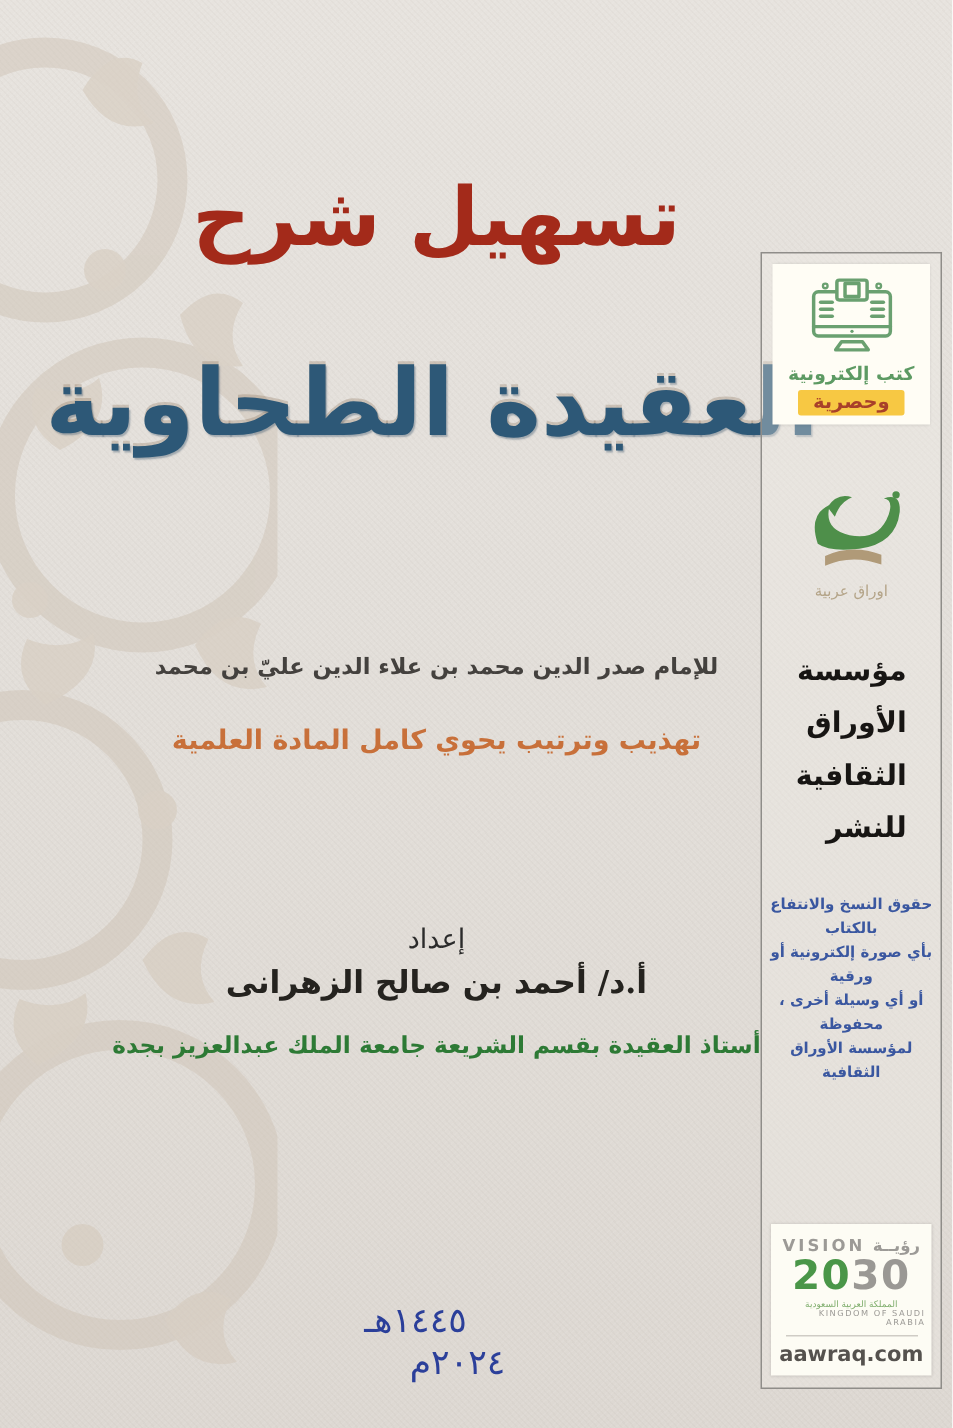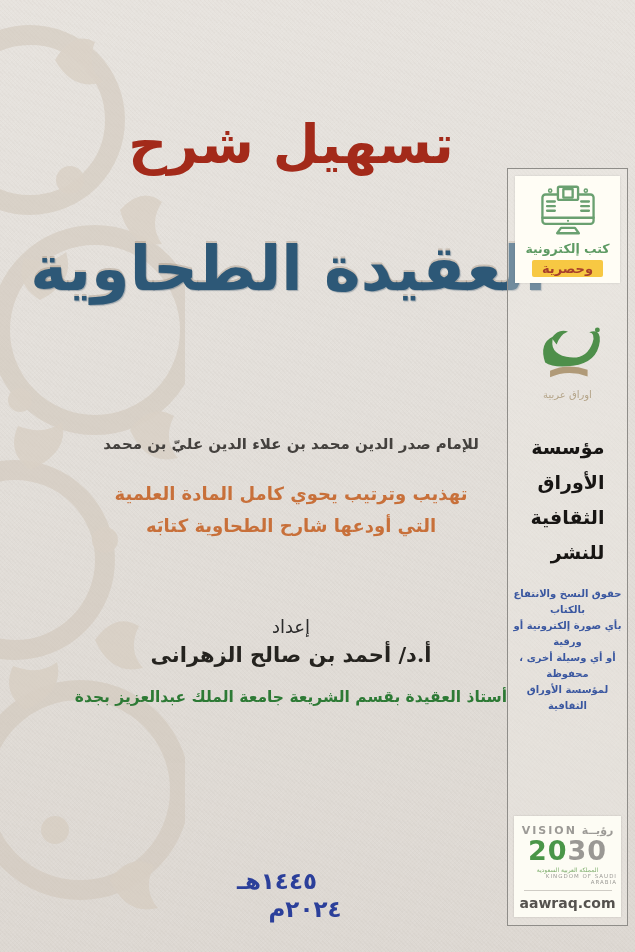--- a/index.html
+++ b/index.html
@@ -38,21 +38,21 @@
   }
   .subtitle-block {
     position:absolute; top:478px; width:100%;
     font-size:18px; font-weight:bold; color:#c8703a; line-height:1.8;
   }
   .prepared-label { position:absolute; top:616px; width:100%; font-size:18px; color:#2b2b2b; }
   .preparer-name  { position:absolute; top:642px; width:100%; font-size:21px; color:#25231f;
                     font-family:"DejaVu Serif","DejaVu Sans",serif; font-weight:bold; }
   .preparer-title { position:absolute; top:688px; width:100%; font-size:15.5px; font-weight:bold; color:#2d7a35; }
 
-  .dates { position:absolute; top:868px; width:100%; color:#2b3f9a; font-weight:bold; }
+  .dates { position:absolute; top:868px; width:100%; color:#2b3f9a; font-weight:normal; }
   .date-hijri { font-size:23px; transform:translateX(-14px); }
   .date-greg  { font-size:23px; transform:translateX(14px); margin-top:2px; }
 
   
   .sidebar {
     position:absolute; left:507px; top:168px; width:121px; height:758px;
     border:1px solid #8f8d89; background:rgba(240,237,231,0.35);
     display:flex; flex-direction:column; align-items:center; direction:rtl;
   }
   .ebooks-box {
@@ -64,21 +64,21 @@
   .ebooks-badge {
     margin-top:4px; font-size:13px; font-weight:bold; color:#a8402a;
     background:#f7c843; padding:1px 10px; border-radius:2px;
   }
   .awraq-block { margin-top:42px; display:flex; flex-direction:column; align-items:center; }
   .awraq-label { font-size:10px; color:#b4a488; margin-top:2px; letter-spacing:1px; }
 
   .publisher-words { margin-top:30px; text-align:right; }
   .publisher-words div { font-size:19px; font-weight:bold; color:#171513; line-height:1.84; }
 
-  .copyright { margin-top:16px; text-align:center; font-size:10px; font-weight:bold;
+  .copyright { margin-top:26px; text-align:center; font-size:10px; font-weight:bold;
                color:#3a57a0; line-height:1.6; }
 
   .vision-box {
     margin-top:auto; margin-bottom:8px; width:107px; padding:8px 4px 6px;
     background:#fdfcf4; display:flex; flex-direction:column; align-items:center;
     box-shadow:0 0 2px rgba(0,0,0,0.15);
   }
   .vision-row { display:flex; align-items:baseline; gap:5px; direction:ltr; }
   .vision-en { font-size:11px; letter-spacing:2px; color:#9c9a96; font-weight:bold; }
   .vision-ar { font-size:11px; color:#9c9a96; font-weight:bold; }
@@ -125,21 +125,20 @@
     <div class="supertitle" lang="ar">تسهيل شرح</div>
 
     <div class="main-title" lang="ar">العقيدة الطحاوية</div>
 
     <div class="author-block">
       <div>للإمام صدر الدين محمد بن علاء الدين عليّ بن محمد</div>
     </div>
 
     <div class="subtitle-block">
       <div>تهذيب وترتيب يحوي كامل المادة العلمية</div>
-      <div>التي أودعها شارح الطحاوية كتابَه</div>
     </div>
 
     <div class="prepared-label" lang="ar">إعداد</div>
 
     <div class="preparer-name" lang="ar">أ.د/ أحمد بن صالح الزهرانى</div>
 
     <div class="preparer-title" lang="ar">أستاذ العقيدة بقسم الشريعة جامعة الملك عبدالعزيز  بجدة</div>
 
     <div class="dates">
       <div class="date-hijri">١٤٤٥هـ</div>

